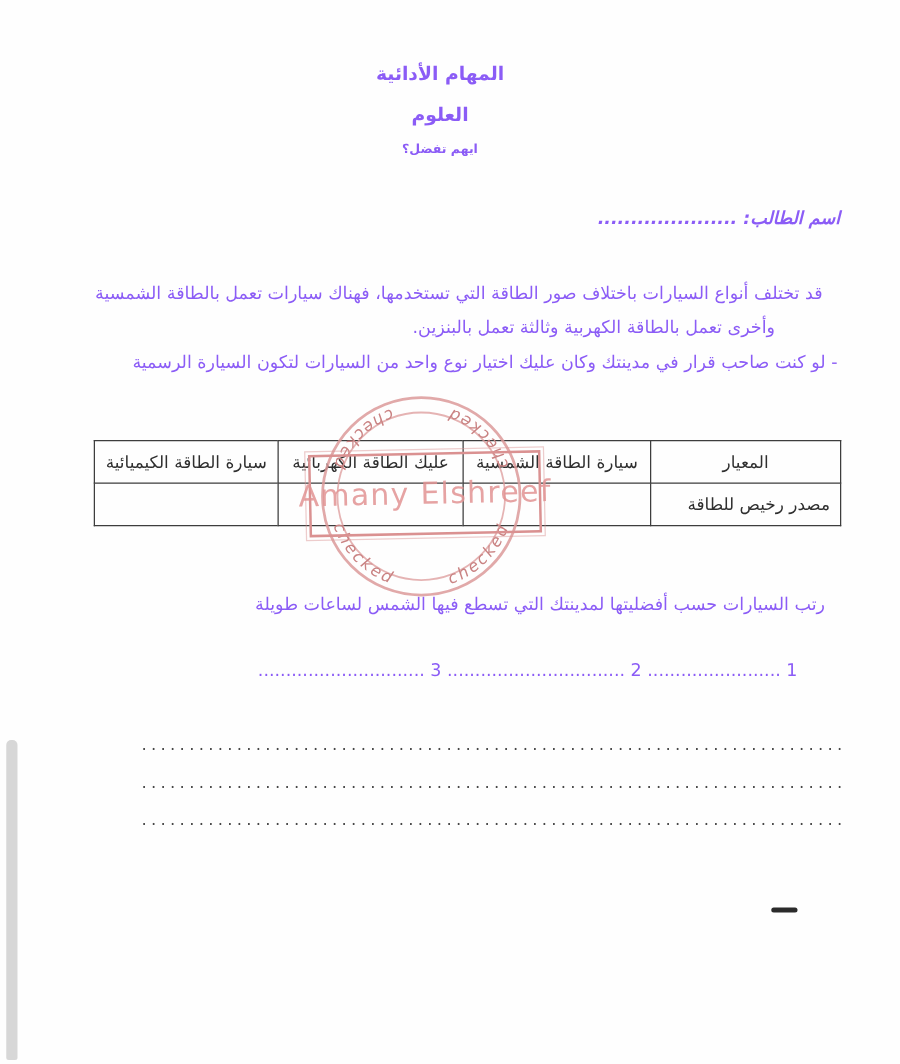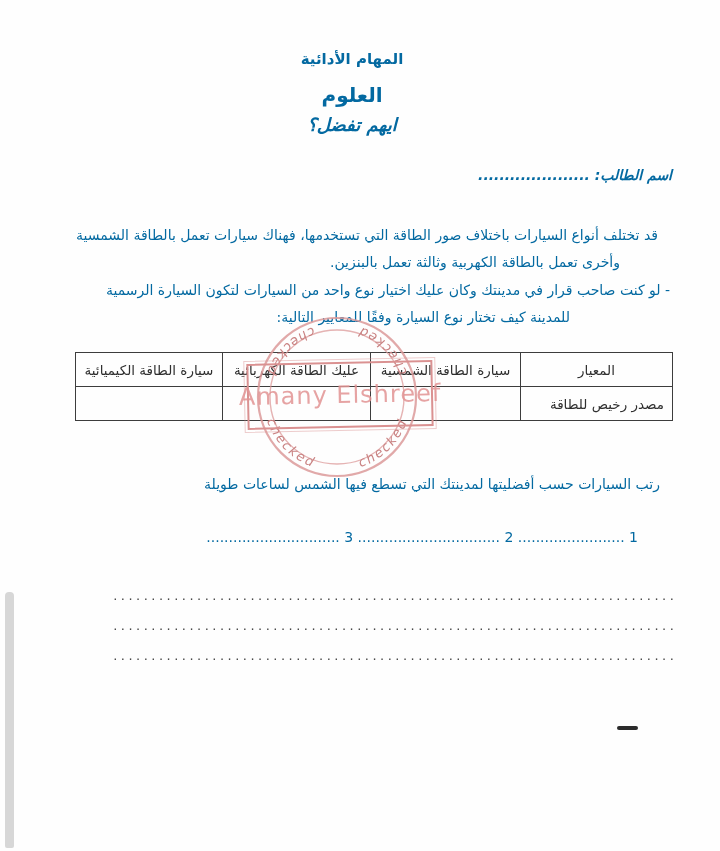--- a/index.html
+++ b/index.html
@@ -1,20 +1,20 @@
 <!DOCTYPE html>
 <html lang="ar"><head>
 <meta charset="utf-8">
 <style>
   html,body{margin:0;padding:0;background:#ffffff;}
   .paper{
     position:relative;width:720px;height:851px;background:#fefefe;
     font-family:"DejaVu Sans",sans-serif;color:#333;overflow:hidden;
   }
-  .line{position:absolute;white-space:nowrap;direction:rtl;font-size:14px;color:#0369a1;}
+  .line{position:absolute;white-space:nowrap;direction:rtl;font-size:14px;color:#8b5cf6;}
   .center{left:0;right:16px;text-align:center;}
   .bold{font-weight:bold;}
   .ltr{direction:ltr;}
   
   .crit-table{
     position:absolute;top:352px;left:75px;width:597px;
     border-collapse:collapse;direction:rtl;table-layout:fixed;
     font-size:13.5px;color:#2f2f2f;background:transparent;z-index:2;
   }
   .crit-table th,.crit-table td{
@@ -45,30 +45,29 @@
   }
   .dash-mark{position:absolute;left:617px;top:726px;width:21px;height:3.5px;background:#2b2b2b;border-radius:2px;}
   .scan-strip{position:absolute;left:5px;top:592px;width:9px;height:256px;background:#d7d7d7;border-radius:4px 4px 2px 2px;}
 </style>
 </head>
 <body>
 
 <div class="paper">
 
   <div class="line center bold" style="top:50px;font-size:15px;">المهام الأدائية</div>
-  <div class="line center bold" style="top:83px;font-size:20px;">العلوم</div>
-  <div class="line center bold" style="top:114px;font-size:18px;font-style:italic;">ايهم تفضل؟</div>
+  <div class="line center bold" style="top:83px;font-size:15px;">العلوم</div>
+  <div class="line center bold" style="top:114px;font-size:10px;">ايهم تفضل؟</div>
 
   <div class="line bold" style="top:167px;right:48px;font-style:italic;">اسم الطالب: .....................</div>
 
   <div class="line" style="top:227px;right:62px;">قد تختلف أنواع السيارات باختلاف صور الطاقة التي تستخدمها، فهناك سيارات تعمل بالطاقة الشمسية</div>
   <div class="line" style="top:254px;right:100px;">وأخرى تعمل بالطاقة الكهربية وثالثة تعمل بالبنزين.</div>
 
   <div class="line" style="top:282px;right:50px;">-   لو كنت صاحب قرار في مدينتك وكان عليك اختيار نوع واحد من السيارات لتكون السيارة الرسمية</div>
-  <div class="line" style="top:309px;right:150px;">للمدينة كيف تختار نوع السيارة وفقًا للمعايير التالية:</div>
 
   <table class="crit-table">
     <colgroup>
         <col style="width:152px">
         <col style="width:150px">
         <col style="width:148px">
         <col style="width:147px">
       </colgroup>
     <thead>
       <tr>

